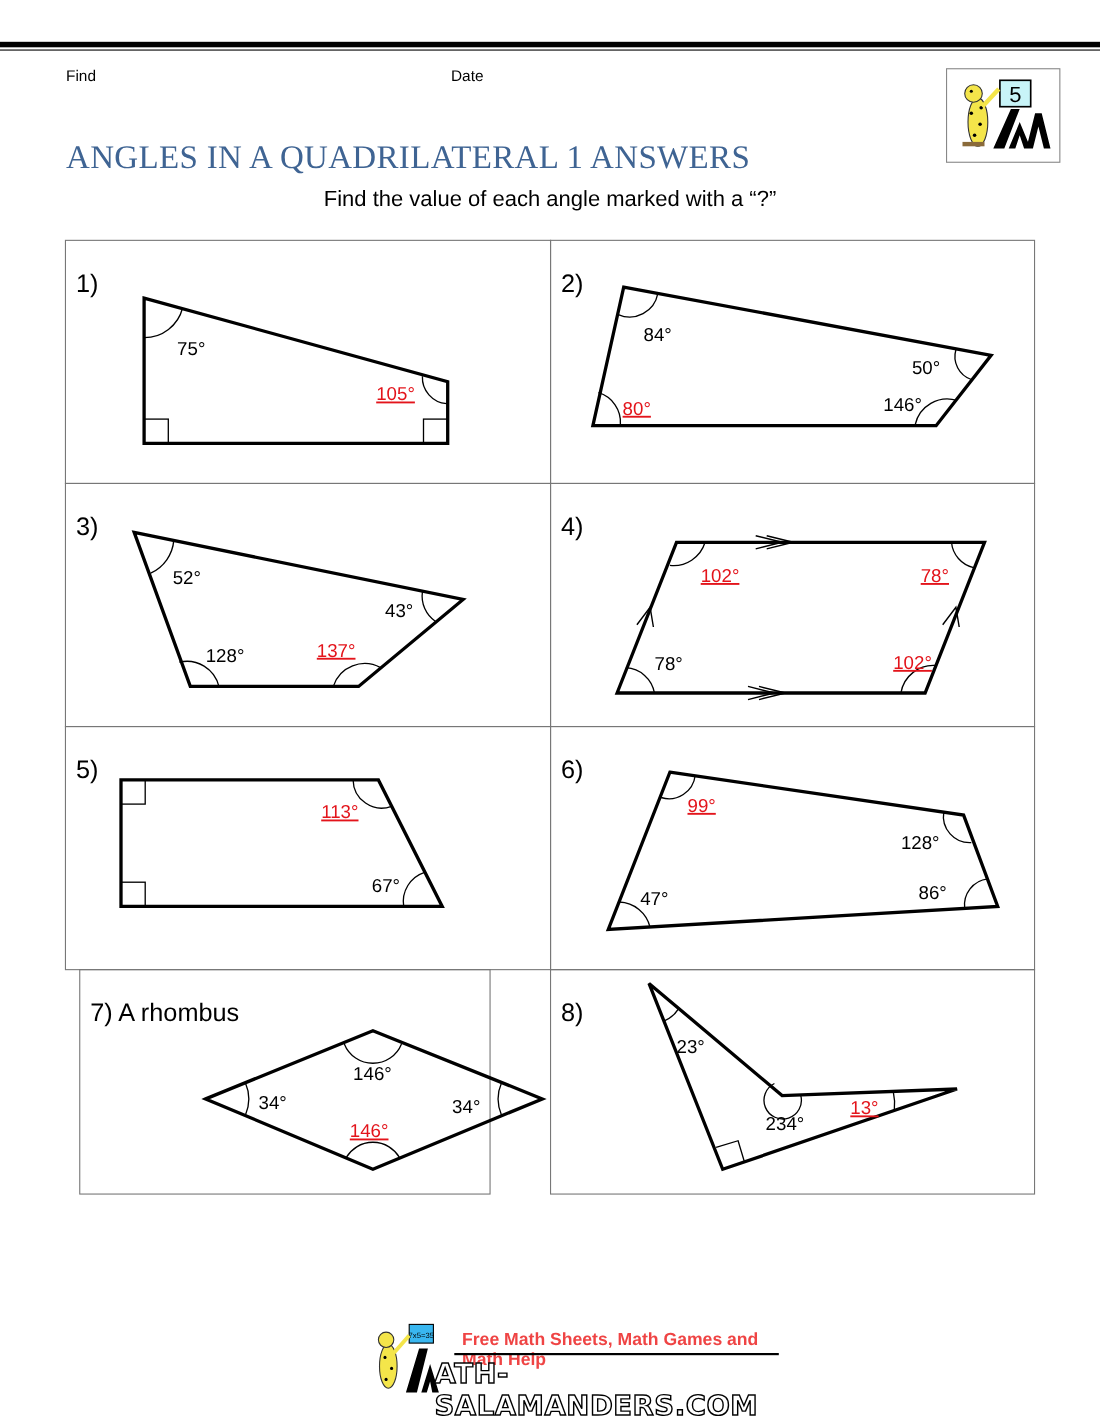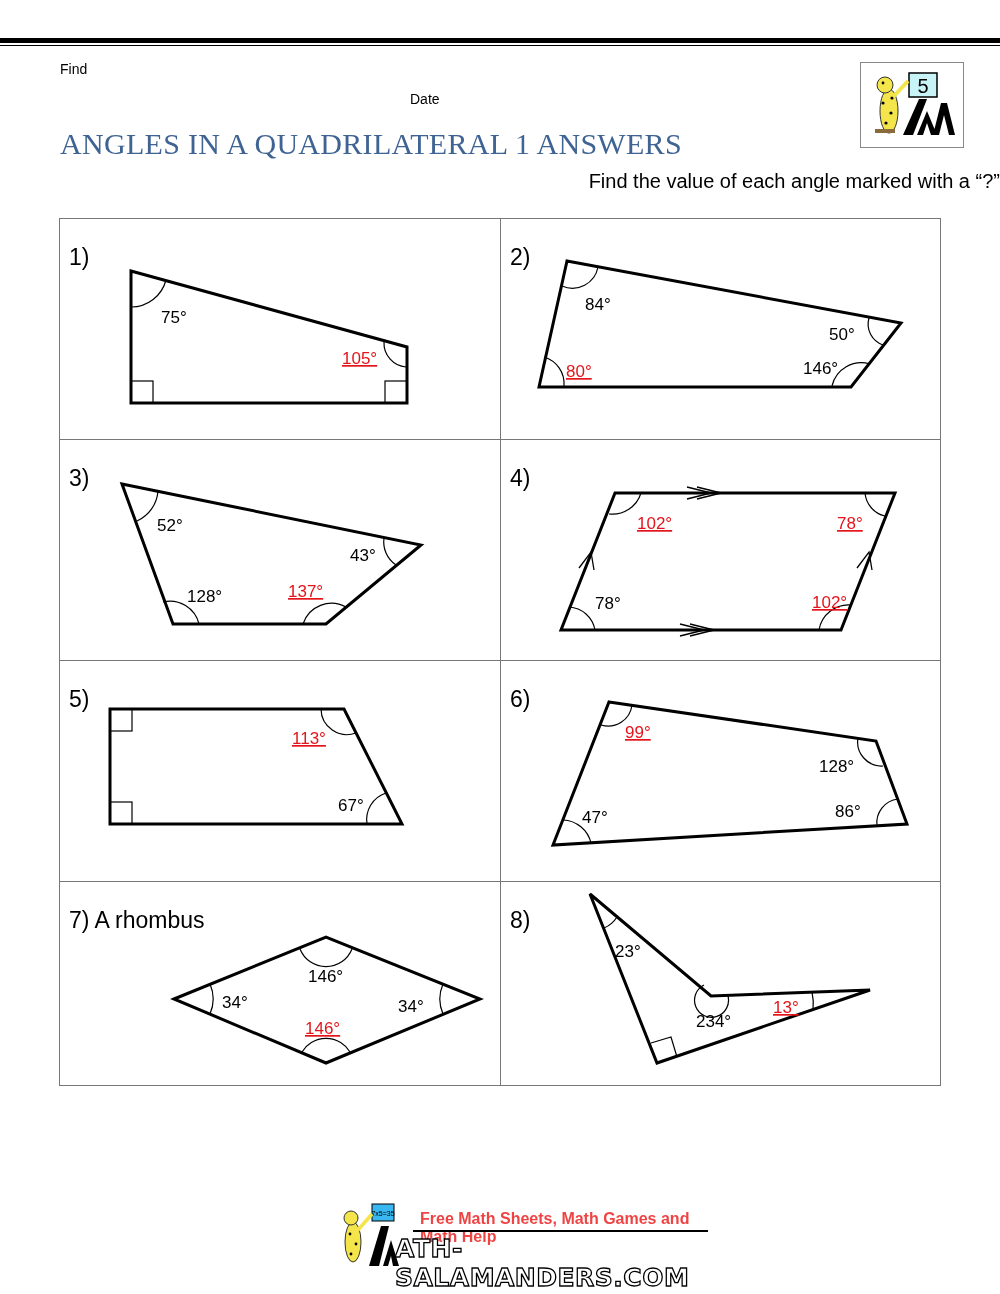--- a/index.html
+++ b/index.html
@@ -2,38 +2,38 @@
 <html><head>
 <meta charset="utf-8">
 <style>
   html, body { margin: 0; padding: 0; background: #ffffff; }
   body { width: 1000px; height: 1294px; position: relative; font-family: "Liberation Sans", sans-serif; color: #000; overflow: hidden; }
   .top-rule { position: absolute; left: 0; top: 38px; width: 1000px; height: 5px; background: #000; }
   .top-rule2 { position: absolute; left: 0; top: 45px; width: 1000px; height: 1px; background: #000; }
   .label { position: absolute; font-size: 14px; top: 61px; }
   .title { position: absolute; left: 60px; top: 103px; font-family: "Liberation Serif", serif; font-size: 30px; color: #3f6493; letter-spacing: 0.3px; margin-top: 24px; }
   .logo { position: absolute; left: 860px; top: 62px; width: 102px; height: 84px; border: 1px solid #888; background: #fff; }
-  .instructions { position: absolute; left: 0; width: 1000px; top: 170px; text-align: right; font-size: 20px; }
+  .instructions { position: absolute; left: 0; width: 1000px; top: 170px; text-align: center; font-size: 20px; }
   .grid { position: absolute; left: 59px; top: 218px; width: 882px; height: 868px; }
   .cell { position: absolute; border: 1px solid #777; box-sizing: border-box; }
   .qnum { position: absolute; font-size: 23px; left: 9px; top: 25px; }
   svg.fig { position: absolute; left: 0; top: 0; overflow: visible; }
   .footer { position: absolute; left: 325px; top: 1200px; width: 390px; height: 70px; }
   .footer-tag { position: absolute; left: 95px; top: 10px; font-size: 16px; font-weight: bold; color: #ef4444; }
   .footer-rule { position: absolute; left: 88px; top: 30px; width: 295px; height: 2px; background: #000; }
   .footer-site { position: absolute; left: 70px; top: 34px; font-size: 25px; font-weight: bold; letter-spacing: 0.5px; color: #fff; -webkit-text-stroke: 1.3px #000; font-family: "DejaVu Sans", sans-serif; }
 </style>
 </head>
 <body>
 
 <div class="top-rule"></div>
 <div class="top-rule2"></div>
 
 <div class="label" style="left:60px;">Find</div>
-<div class="label" style="left:410px;margin-top:30px;">Date</div>
+<div class="label" style="left:410px;">Date</div>
 
 <div class="title">ANGLES IN A QUADRILATERAL 1 ANSWERS</div>
 
 <div class="logo">
   <svg width="102" height="84">
     <rect x="48" y="10" width="28" height="24" fill="#c8f4f8" stroke="#000" stroke-width="1.5"></rect>
     <text x="62" y="30" font-size="20" text-anchor="middle" font-family="Liberation Sans, sans-serif">5</text>
     <path d="M42 72 L58 36 L66 36 L52 72 Z M56 72 L66 48 L76 72 L70 72 L66 60 L62 72 Z M72 72 L80 40 L86 40 L94 72 L88 72 L83 52 L78 72 Z" fill="#000"></path>
     <ellipse cx="28" cy="48" rx="9" ry="22" fill="#f4e54a" stroke="#333" stroke-width="1"></ellipse>
     <circle cx="24" cy="22" r="8" fill="#f4e54a" stroke="#333" stroke-width="1"></circle>
@@ -134,21 +134,21 @@
       <path d="M357 77 A24 24 0 0 0 382 105" fill="none" stroke="#000" stroke-width="1.2"></path>
       <path d="M376 165 A24 24 0 0 1 397 138" fill="none" stroke="#000" stroke-width="1.2"></path>
       <path d="M62 159 A30 30 0 0 1 90 182" fill="none" stroke="#000" stroke-width="1.2"></path>
       <text x="124" y="77" font-size="17" fill="#e3141b" text-decoration="underline" font-family="Liberation Sans, sans-serif">99°</text>
       <text x="318" y="111" font-size="17" font-family="Liberation Sans, sans-serif">128°</text>
       <text x="334" y="156" font-size="17" font-family="Liberation Sans, sans-serif">86°</text>
       <text x="81" y="162" font-size="17" font-family="Liberation Sans, sans-serif">47°</text>
     </svg>
   </div>
 
-  <div class="cell" style="left:0;top:663px;width:442px;height:205px;text-decoration:underline;">
+  <div class="cell" style="left:13px;top:663px;width:374px;height:205px;text-decoration:underline;">
     <div class="qnum">7) A rhombus</div>
     <svg class="fig" width="442" height="205">
       <polygon points="114,117 266,55 420,117 266,181" fill="none" stroke="#000" stroke-width="3"></polygon>
       <path d="M240 67 A28 28 0 0 0 292 67" fill="none" stroke="#000" stroke-width="1.2"></path>
       <path d="M242 170 A28 28 0 0 1 290 170" fill="none" stroke="#000" stroke-width="1.2"></path>
       <path d="M150 102 A38 38 0 0 1 150 132" fill="none" stroke="#000" stroke-width="1.2"></path>
       <path d="M383 102 A38 38 0 0 0 383 132" fill="none" stroke="#000" stroke-width="1.2"></path>
       <text x="248" y="100" font-size="17" font-family="Liberation Sans, sans-serif">146°</text>
       <text x="162" y="126" font-size="17" font-family="Liberation Sans, sans-serif">34°</text>
       <text x="338" y="130" font-size="17" font-family="Liberation Sans, sans-serif">34°</text>

